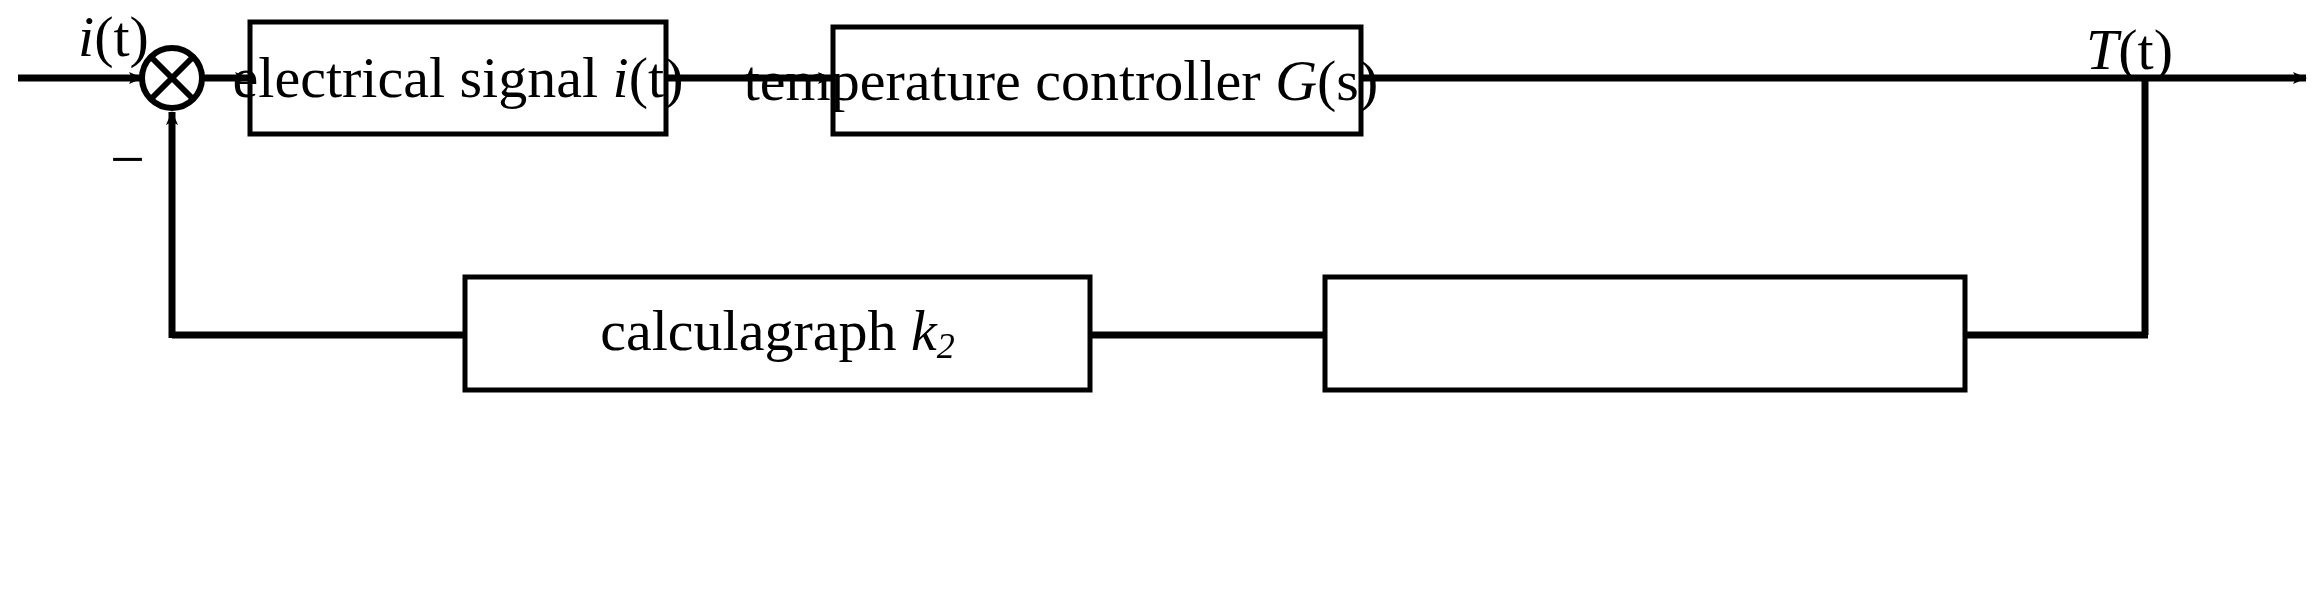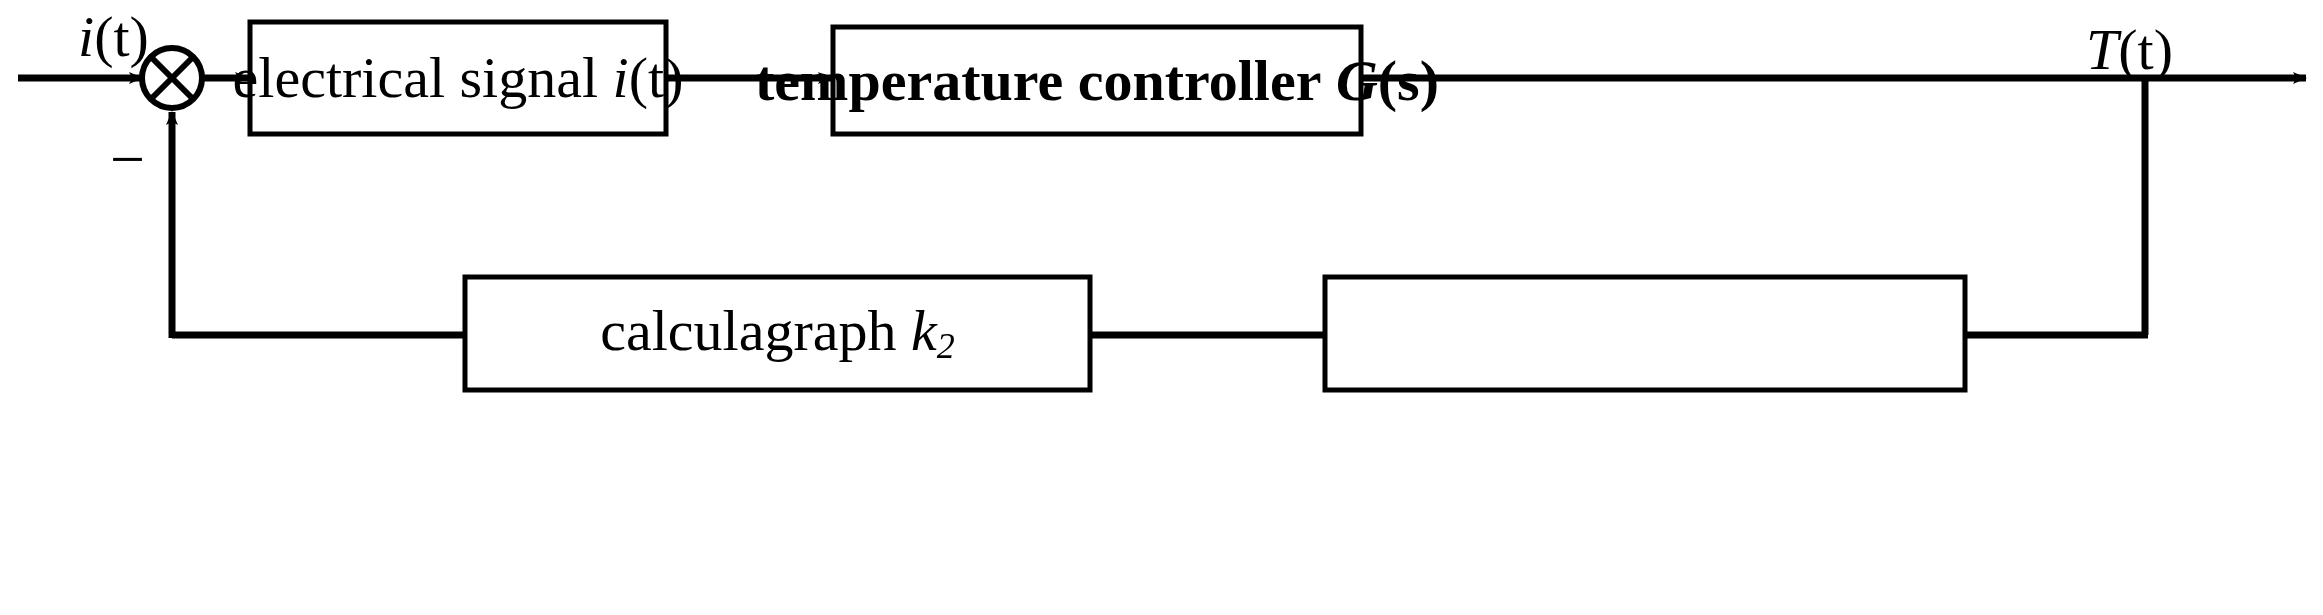--- a/index.html
+++ b/index.html
@@ -119,21 +119,21 @@
   <div class="signal-label" style="left:2086px; top:21px;">
     <span class="var">T</span><span class="upright">(t)</span>
   </div>
 
   <div class="block-text-wrap" style="left:250px; top:22px; width:416px; height:112px;">
     <div class="block-label">
       <span>electrical signal</span><span>&nbsp;</span><span class="var">i</span><span class="upright">(t)</span>
     </div>
   </div>
 
-  <div class="block-text-wrap" style="left:833px; top:27px; width:528px; height:107px;font-weight:bold;">
+  <div class="block-text-wrap" style="left:797px; top:27px; width:528px; height:107px;">
     <div class="block-label">
       <span>temperature controller</span><span>&nbsp;</span><span class="var">G</span><span class="upright">(s)</span>
     </div>
   </div>
 
   <div class="block-text-wrap" style="left:465px; top:277px; width:625px; height:113px;">
     <div class="block-label">
       <span>calculagraph</span><span>&nbsp;</span><span class="var">k</span><sub>2</sub>
     </div>
   </div>

